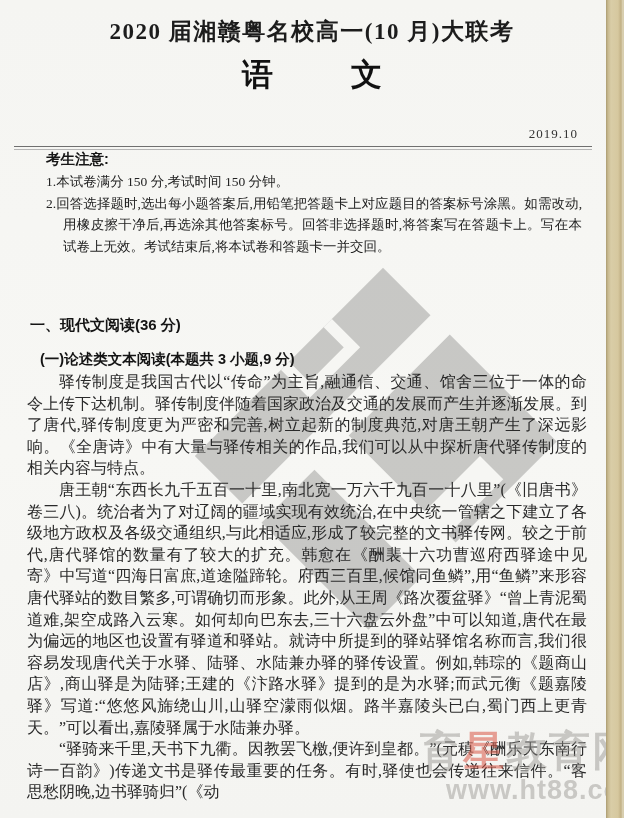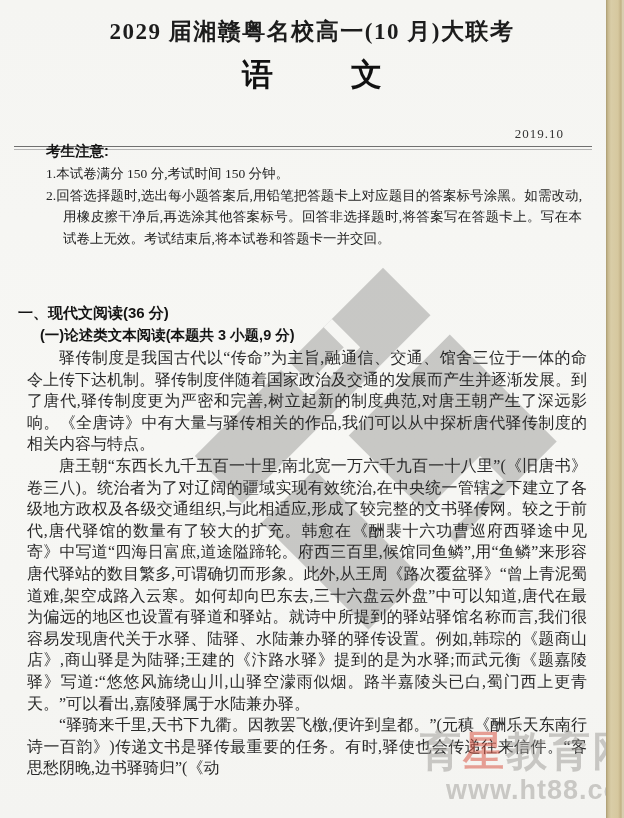--- a/index.html
+++ b/index.html
@@ -20,39 +20,39 @@
   
   .logo-wm{position:absolute;left:182px;top:262px;width:402px;height:388px;z-index:1;opacity:.5;}
   
   .header{position:relative;z-index:2;}
   .exam-title{
     margin:0;padding-top:16px;text-align:center;
     font-size:23px;font-weight:700;letter-spacing:1.5px;color:#1c1c1c;
   }
   .subject{ text-align:center;margin-top:7px;font-size:31px;font-weight:700;color:#111;}
   .subject .s1{margin-right:78px;}
-  .exam-date{position:absolute;top:126px;right:60px;font-size:13px;letter-spacing:1px;color:#333;}
+  .exam-date{position:absolute;top:126px;right:46px;font-size:13px;letter-spacing:1px;color:#333;}
   .header-rule{
     position:absolute;top:146px;left:14px;right:32px;height:2px;
     border-top:1px solid #6f6f6f;border-bottom:1px solid #b5b5b5;
   }
   
   .notice{
-    position:absolute;top:140px;left:46px;right:42px;z-index:2;
+    position:absolute;top:148px;left:46px;right:42px;z-index:2;
     font-size:13.5px;line-height:21.5px;
   }
   .notice-heading{
     font-family:"Liberation Sans","DejaVu Sans",sans-serif;
     font-weight:700;font-size:14.5px;line-height:23px;color:#161616;
   }
   .notice-item{padding-left:17px;text-indent:-17px;text-align:justify;}
   
   .reading{position:absolute;top:301px;left:18px;right:37px;z-index:2;}
   .part-title{
-    margin:0;font-family:"Liberation Sans","DejaVu Sans",sans-serif;
+    margin:12px;font-family:"Liberation Sans","DejaVu Sans",sans-serif;
     font-size:15px;font-weight:700;line-height:23px;color:#141414;
   }
   .subpart-title{
     margin:0 0 0 22px;font-family:"Liberation Sans","DejaVu Sans",sans-serif;
     font-size:14.5px;font-weight:700;line-height:23px;color:#141414;
   }
   .instruction{margin:0 0 0 37px;font-size:13.4px;line-height:22px;}
   .body-text p{
     margin:0 0 0 9px;font-size:16px;line-height:21.6px;
     text-align:justify;text-indent:2em;color:#2a2a2a;
@@ -84,21 +84,21 @@
           <rect x="95" y="80" width="165" height="78"></rect>
           <rect x="-60" y="172" width="320" height="90"></rect>
         </g>
         <path d="M62 22 L84 44 L62 66 L40 44 Z" fill="none" stroke="#f6f6f3" stroke-width="6"></path>
         <path d="M118 132 L150 100 L162 112 L130 144 Z" fill="#f6f6f3"></path>
       </g>
     </svg>
   </div>
 
   <div class="header">
-    <h1 class="exam-title">2029 届湘赣粤名校高一(10 月)大联考</h1>
+    <h1 class="exam-title">2020 届湘赣粤名校高一(10 月)大联考</h1>
     <div class="subject">
       <span class="s1">语</span><span class="s2">文</span>
     </div>
     <div class="exam-date">2019.10</div>
     <div class="header-rule"></div>
   </div>
 
   <div class="notice">
     <div class="notice-heading">考生注意:</div>
     <div class="notice-item"><span>1.</span><span>本试卷满分 150 分,考试时间 150 分钟。</span></div>

